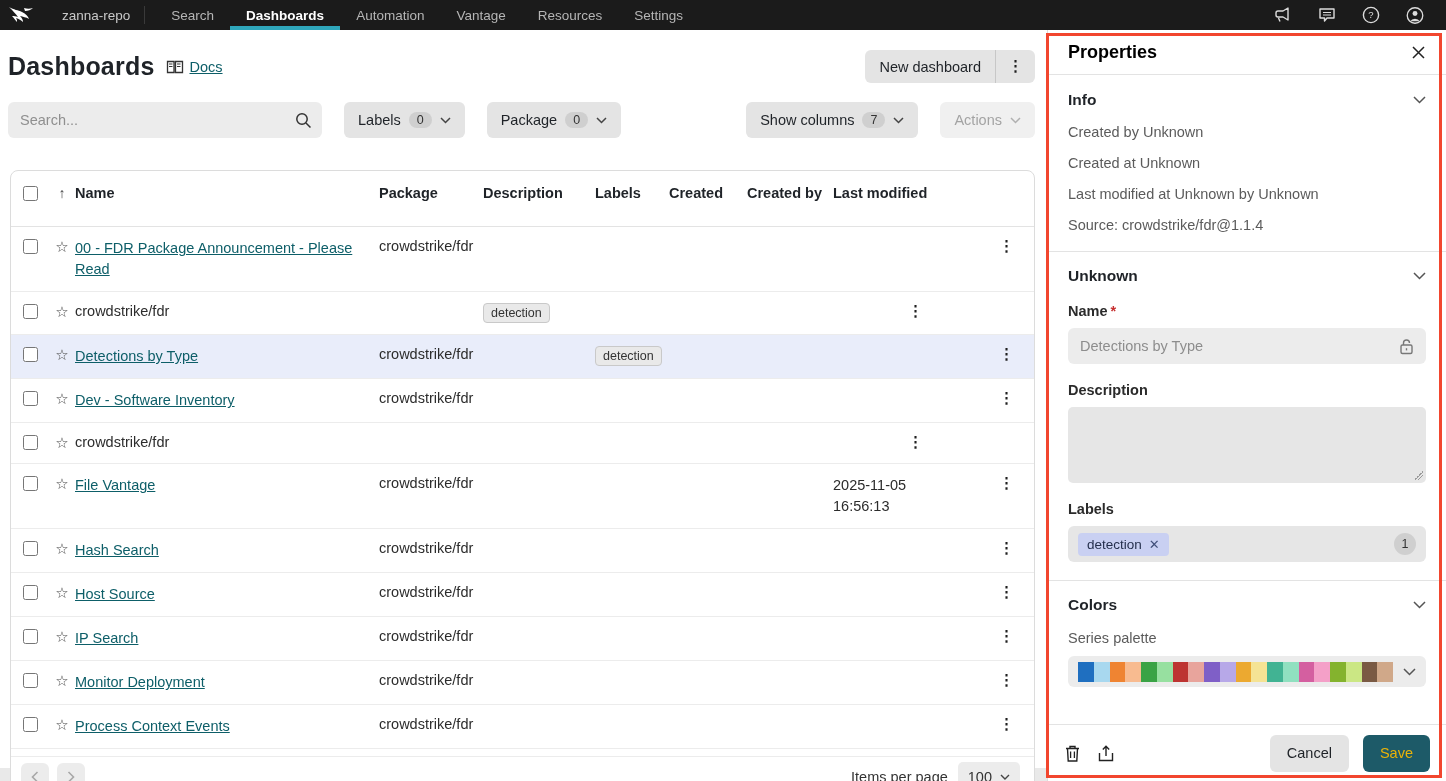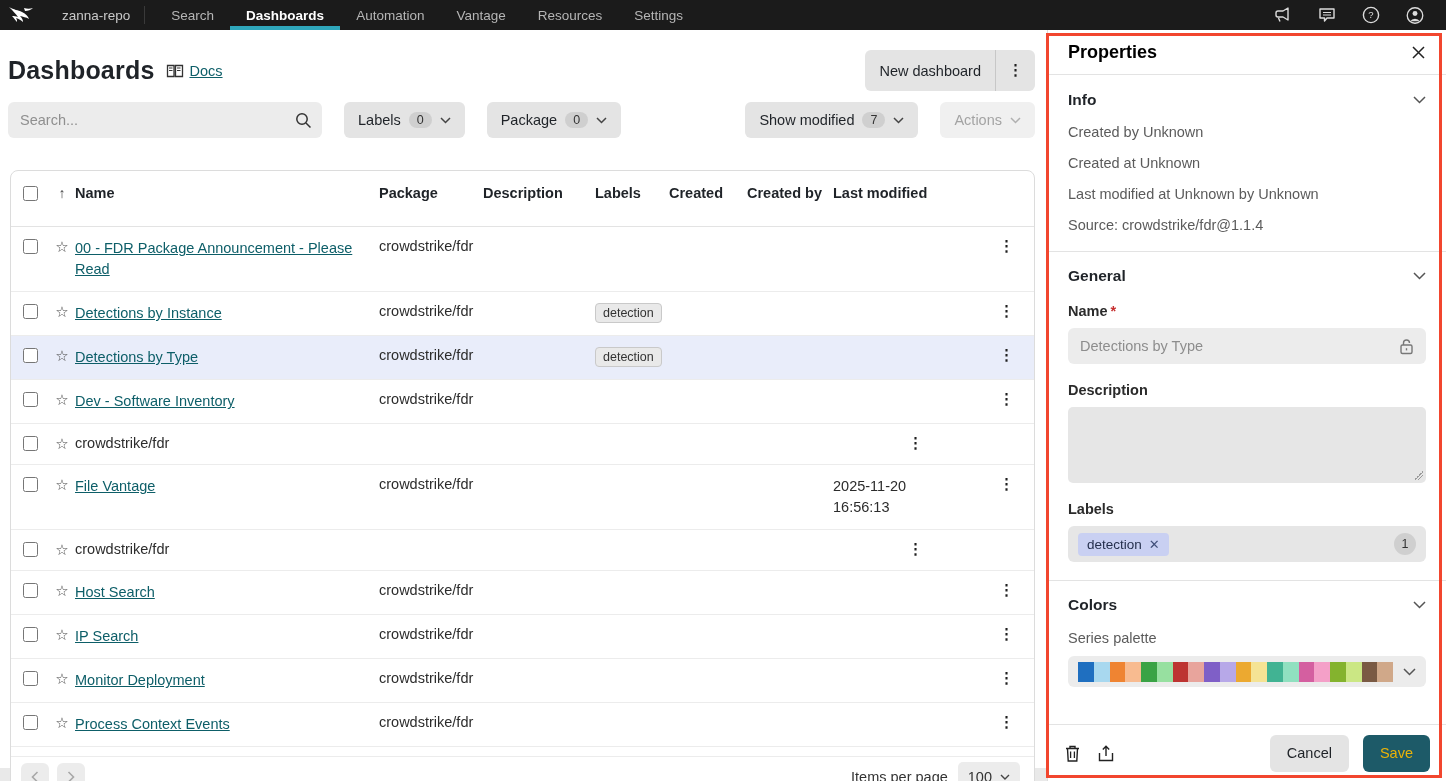--- a/index.html
+++ b/index.html
@@ -30,21 +30,21 @@
   .main { position:absolute; top:30px; left:0; width:1047px; height:751px; background:#ffffff; }
   .main::after { content:""; position:absolute; left:0; bottom:0; width:100%; height:13px; background:#e9e9e9; }
 
   .page-header { position:absolute; top:20px; left:8px; right:12px; display:flex; align-items:center; }
   .page-title { font-size:25px; font-weight:700; color:#1f2328; letter-spacing:.2px; }
   .docs-link { display:flex; align-items:center; gap:5px; margin-left:12px; }
   .docs-link a { color:#0d5e68; font-size:14.5px; text-decoration:underline; cursor:pointer; }
   .header-actions { margin-left:auto; display:flex; align-items:stretch; }
   .btn-grey {
     background:#e4e4e4; border:none; font-size:14.5px; color:#1f2328;
-    height:41px; display:flex; align-items:center; cursor:pointer;
+    height:33px; display:flex; align-items:center; cursor:pointer;
     font-family:"Liberation Sans",sans-serif;
   }
   .new-dash { padding:0 14px; border-radius:6px 0 0 6px; }
   .new-dash-kebab { padding:0 12px; border-radius:0 6px 6px 0; border-left:1px solid #c7c7c7; font-weight:700; }
 
   .filter-row { position:absolute; top:72px; left:8px; right:12px; display:flex; align-items:center; }
   .search-box {
     width:314px; height:36px; background:#ececec; border-radius:6px;
     display:flex; align-items:center; padding:0 10px 0 12px;
   }
@@ -267,21 +267,21 @@
     </button>
     <button class="filter-btn">
       <span>Package</span>
       <span class="count-badge">0</span>
       <svg width="11" height="7" viewBox="0 0 11 7">
           <path d="M1 1 l4.5 4.5 L10 1" stroke="#444" stroke-width="1.5" fill="none"></path>
         </svg>
     </button>
     <div class="filter-right">
       <button class="filter-btn" style="margin-left:0;">
-        <span>Show modified</span>
+        <span>Show columns</span>
         <span class="count-badge">7</span>
         <svg width="11" height="7" viewBox="0 0 11 7">
             <path d="M1 1 l4.5 4.5 L10 1" stroke="#444" stroke-width="1.5" fill="none"></path>
           </svg>
       </button>
       <button class="filter-btn disabled">
         <span>Actions</span>
         <svg width="11" height="7" viewBox="0 0 11 7">
             <path d="M1 1 l4.5 4.5 L10 1" stroke="#b0b0b0" stroke-width="1.5" fill="none"></path>
           </svg>
@@ -319,21 +319,20 @@
           <span class="cell last-mod"></span>
           <span class="cell kebab-cell">
             <span class="kebab">⋮</span>
           </span>
         </div>
         <div class="tgrid trow">
           <span class="cb-cell">
             <input type="checkbox" style="">
           </span>
           <span class="star-cell">☆</span>
-          <span class="cell"><a class="name-link">Detections by Instance</a></span>
           <span class="cell pkg">crowdstrike/fdr</span>
           <span class="cell"></span>
           <span class="cell"><span class="label-chip">detection</span></span>
           <span class="cell"></span>
           <span class="cell"></span>
           <span class="cell last-mod"></span>
           <span class="cell kebab-cell">
             <span class="kebab">⋮</span>
           </span>
         </div>
@@ -388,46 +387,47 @@
           <span class="cb-cell">
             <input type="checkbox" style="">
           </span>
           <span class="star-cell">☆</span>
           <span class="cell"><a class="name-link">File Vantage</a></span>
           <span class="cell pkg">crowdstrike/fdr</span>
           <span class="cell"></span>
           <span class="cell"></span>
           <span class="cell"></span>
           <span class="cell"></span>
-          <span class="cell last-mod">2025-11-20 16:56:13</span>
-          <span class="cell kebab-cell">
-            <span class="kebab">⋮</span>
-          </span>
-        </div>
-        <div class="tgrid trow">
-          <span class="cb-cell">
-            <input type="checkbox" style="">
-          </span>
-          <span class="star-cell">☆</span>
-          <span class="cell pkg">crowdstrike/fdr</span>
-          <span class="cell"></span>
-          <span class="cell"></span>
-          <span class="cell"></span>
-          <span class="cell"></span>
-          <span class="cell last-mod"></span>
-          <span class="cell kebab-cell">
-            <span class="kebab">⋮</span>
-          </span>
-        </div>
-        <div class="tgrid trow">
-          <span class="cb-cell">
-            <input type="checkbox" style="">
-          </span>
-          <span class="star-cell">☆</span>
-          <span class="cell"><a class="name-link">Host Search</a></span>
+          <span class="cell last-mod">2025-11-05 16:56:13</span>
+          <span class="cell kebab-cell">
+            <span class="kebab">⋮</span>
+          </span>
+        </div>
+        <div class="tgrid trow">
+          <span class="cb-cell">
+            <input type="checkbox" style="">
+          </span>
+          <span class="star-cell">☆</span>
+          <span class="cell"><a class="name-link">Hash Search</a></span>
+          <span class="cell pkg">crowdstrike/fdr</span>
+          <span class="cell"></span>
+          <span class="cell"></span>
+          <span class="cell"></span>
+          <span class="cell"></span>
+          <span class="cell last-mod"></span>
+          <span class="cell kebab-cell">
+            <span class="kebab">⋮</span>
+          </span>
+        </div>
+        <div class="tgrid trow">
+          <span class="cb-cell">
+            <input type="checkbox" style="">
+          </span>
+          <span class="star-cell">☆</span>
+          <span class="cell"><a class="name-link">Host Source</a></span>
           <span class="cell pkg">crowdstrike/fdr</span>
           <span class="cell"></span>
           <span class="cell"></span>
           <span class="cell"></span>
           <span class="cell"></span>
           <span class="cell last-mod"></span>
           <span class="cell kebab-cell">
             <span class="kebab">⋮</span>
           </span>
         </div>
@@ -535,21 +535,21 @@
       <div id="info-lines">
           <div class="info-line">Created by Unknown</div>
           <div class="info-line">Created at Unknown</div>
           <div class="info-line">Last modified at Unknown by Unknown</div>
           <div class="info-line">Source: crowdstrike/fdr@1.1.4</div>
         </div>
     </div>
 
     <div class="section">
       <div class="section-head">
-        <span class="section-title">General</span>
+        <span class="section-title">Unknown</span>
         <span class="section-chevron">
           <svg width="13" height="8" viewBox="0 0 13 8">
               <path d="M1 1 l5.5 5.5 L12 1" stroke="#555" stroke-width="1.5" fill="none"></path>
             </svg>
         </span>
       </div>
       <div class="field-label">
         <span>Name</span><span class="req">*</span>
       </div>
       <div class="text-input">

